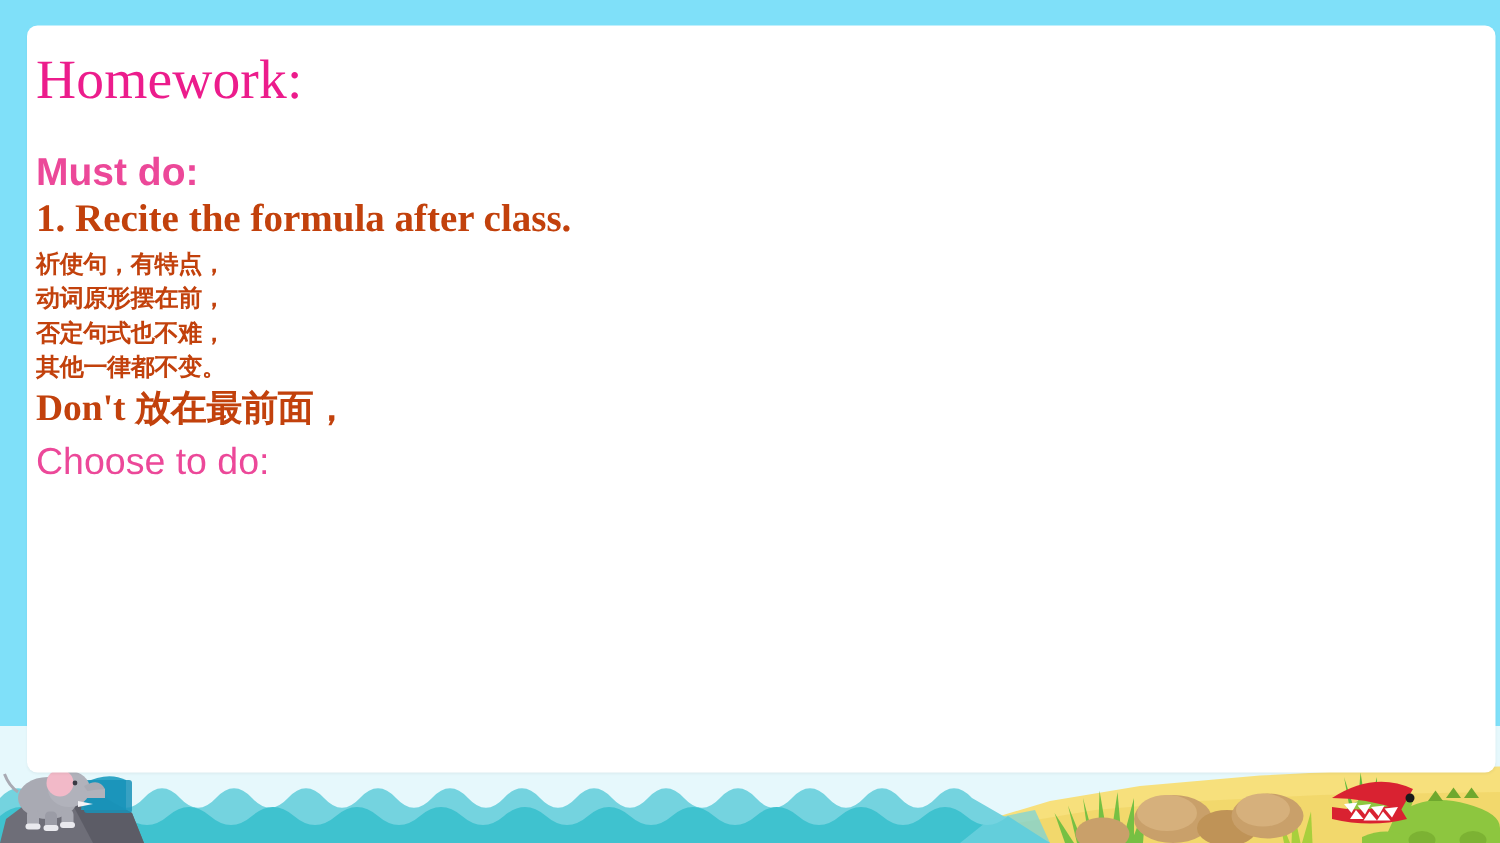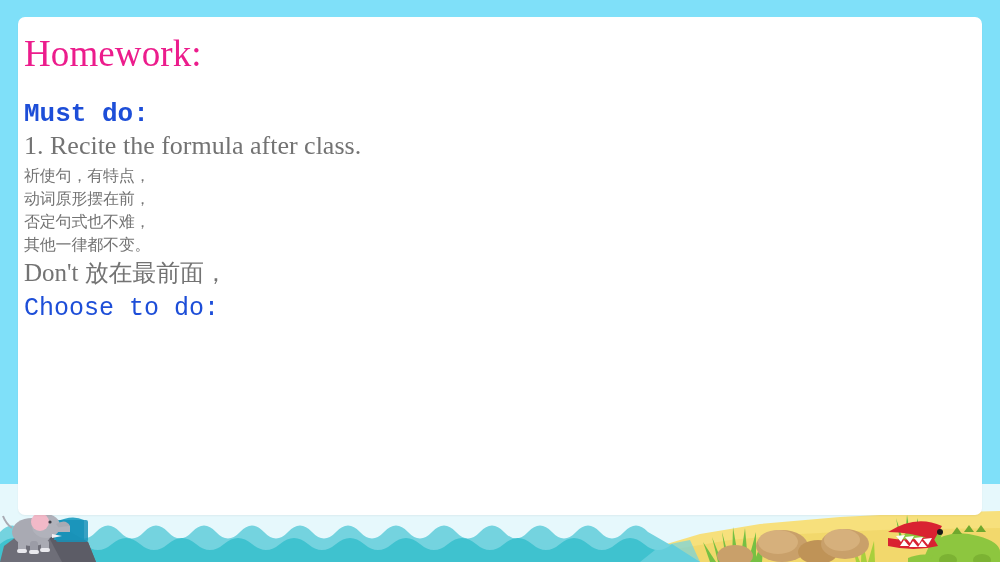--- a/index.html
+++ b/index.html
@@ -38,57 +38,58 @@
   .panel {
     position: absolute;
     left: 18px;
     top: 17px;
     width: 964px;
     height: 498px;
     background: #FFFFFF;
     border-radius: 7px;
     box-shadow: 0 1px 2px rgba(0,0,0,0.05);
     overflow: hidden;
+    padding-left: 15px;
   }
 
   .content {
     position: absolute;
     left: 4px;
     top: 4px;
     right: 4px;
   }
 
   
   .title {
     color: #EC1C8C;
     font-family: "Liberation Serif", serif;
     font-size: 37px;
     font-weight: 400;
     line-height: 1.05;
     margin: 14px 0 0 2px;
     letter-spacing: 0.1px;
   }
   .section-head {
-    color: #1d4ed8;
-    font-family: Liberation Mono, monospace;
+    color: #ec4899;
+    font-family: Liberation Sans, sans-serif;
     font-size: 26px;
     font-weight: 700;
     line-height: 1.1;
     margin: 26px 0 0 2px;
   }
   .section-head.light {
     font-weight: 400;
     font-size: 25px;
     margin-top: 5px;
   }
   .line {
-    color: #737373;
+    color: #c2410c;
     font-family: "Liberation Serif", serif;
     font-size: 26px;
-    font-weight: 400;
+    font-weight: 700;
     line-height: 1.24;
     margin: 2px 0 0 2px;
     white-space: nowrap;
   }
   .line.cn {
     font-family: "DejaVu Sans", sans-serif;
     font-size: 16px;
     line-height: 1.32;
     letter-spacing: -0.2px;
   }

